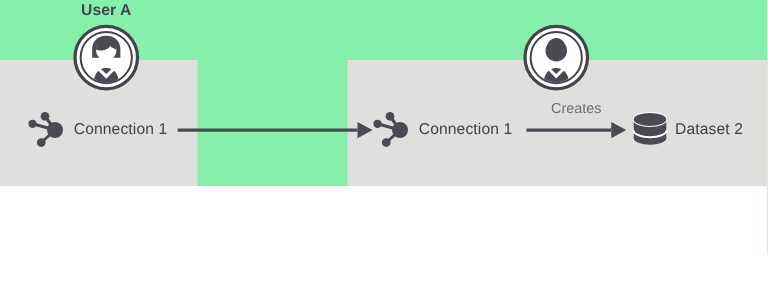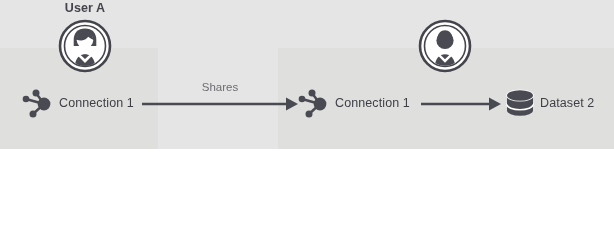--- a/index.html
+++ b/index.html
@@ -7,21 +7,21 @@
     padding: 0;
     background: #ffffff;
   }
   body {
     font-family: "Liberation Sans", sans-serif;
   }
   #canvas {
     position: relative;
     width: 614px;
     height: 149px;
-    background: #e5e5e5;
+    background: #86efac;
     overflow: hidden;
   }
   .panel {
     position: absolute;
     background: #dfdfdd;
   }
   #panel-left  { left: 0px;   top: 48px; width: 158px; height: 101px; }
   #panel-right { left: 278px; top: 48px; width: 336px; height: 101px; }
 
   .user-label {
@@ -136,21 +136,20 @@
         <line x1="24" y1="20" x2="13" y2="30"></line>
       </g>
       <circle cx="24" cy="20" r="6.4" fill="#4a4a52"></circle>
       <circle cx="16" cy="9" r="3.5" fill="#4a4a52"></circle>
       <circle cx="6" cy="15" r="3.3" fill="#4a4a52"></circle>
       <circle cx="13" cy="30" r="3.5" fill="#4a4a52"></circle>
     </svg>
   </div>
   <div class="node-label" id="connection-1-label">Connection 1</div>
 
-  <div class="arrow-label" id="shares-label">Shares</div>
   <div class="arrow" id="shares-arrow">
     <svg viewBox="0 0 156 16" width="156" height="16" preserveAspectRatio="none">
       <line x1="0" y1="8" x2="144" y2="8" stroke="#4a4a52" stroke-width="2.6"></line>
       <polygon points="144,1.5 156,8 144,14.5" fill="#4a4a52"></polygon>
     </svg>
   </div>
 
   <div class="node-icon" id="connection-2-icon">
     <svg viewBox="0 0 40 40" width="40" height="40">
       <g stroke="#4a4a52" stroke-width="2.4" stroke-linecap="round">
@@ -159,20 +158,21 @@
         <line x1="24" y1="20" x2="13" y2="30"></line>
       </g>
       <circle cx="24" cy="20" r="6.4" fill="#4a4a52"></circle>
       <circle cx="16" cy="9" r="3.5" fill="#4a4a52"></circle>
       <circle cx="6" cy="15" r="3.3" fill="#4a4a52"></circle>
       <circle cx="13" cy="30" r="3.5" fill="#4a4a52"></circle>
     </svg>
   </div>
   <div class="node-label" id="connection-2-label">Connection 1</div>
 
+  <div class="arrow-label" id="creates-label">Creates</div>
   <div class="arrow" id="creates-arrow">
     <svg viewBox="0 0 80 16" width="80" height="16" preserveAspectRatio="none">
       <line x1="0" y1="8" x2="68" y2="8" stroke="#4a4a52" stroke-width="2.6"></line>
       <polygon points="68,1.5 80,8 68,14.5" fill="#4a4a52"></polygon>
     </svg>
   </div>
 
   <div class="node-icon" id="dataset-icon">
     <svg viewBox="0 0 40 40" width="40" height="40">
       <ellipse cx="20" cy="27.5" rx="13" ry="5.2" fill="#4a4a52"></ellipse>

